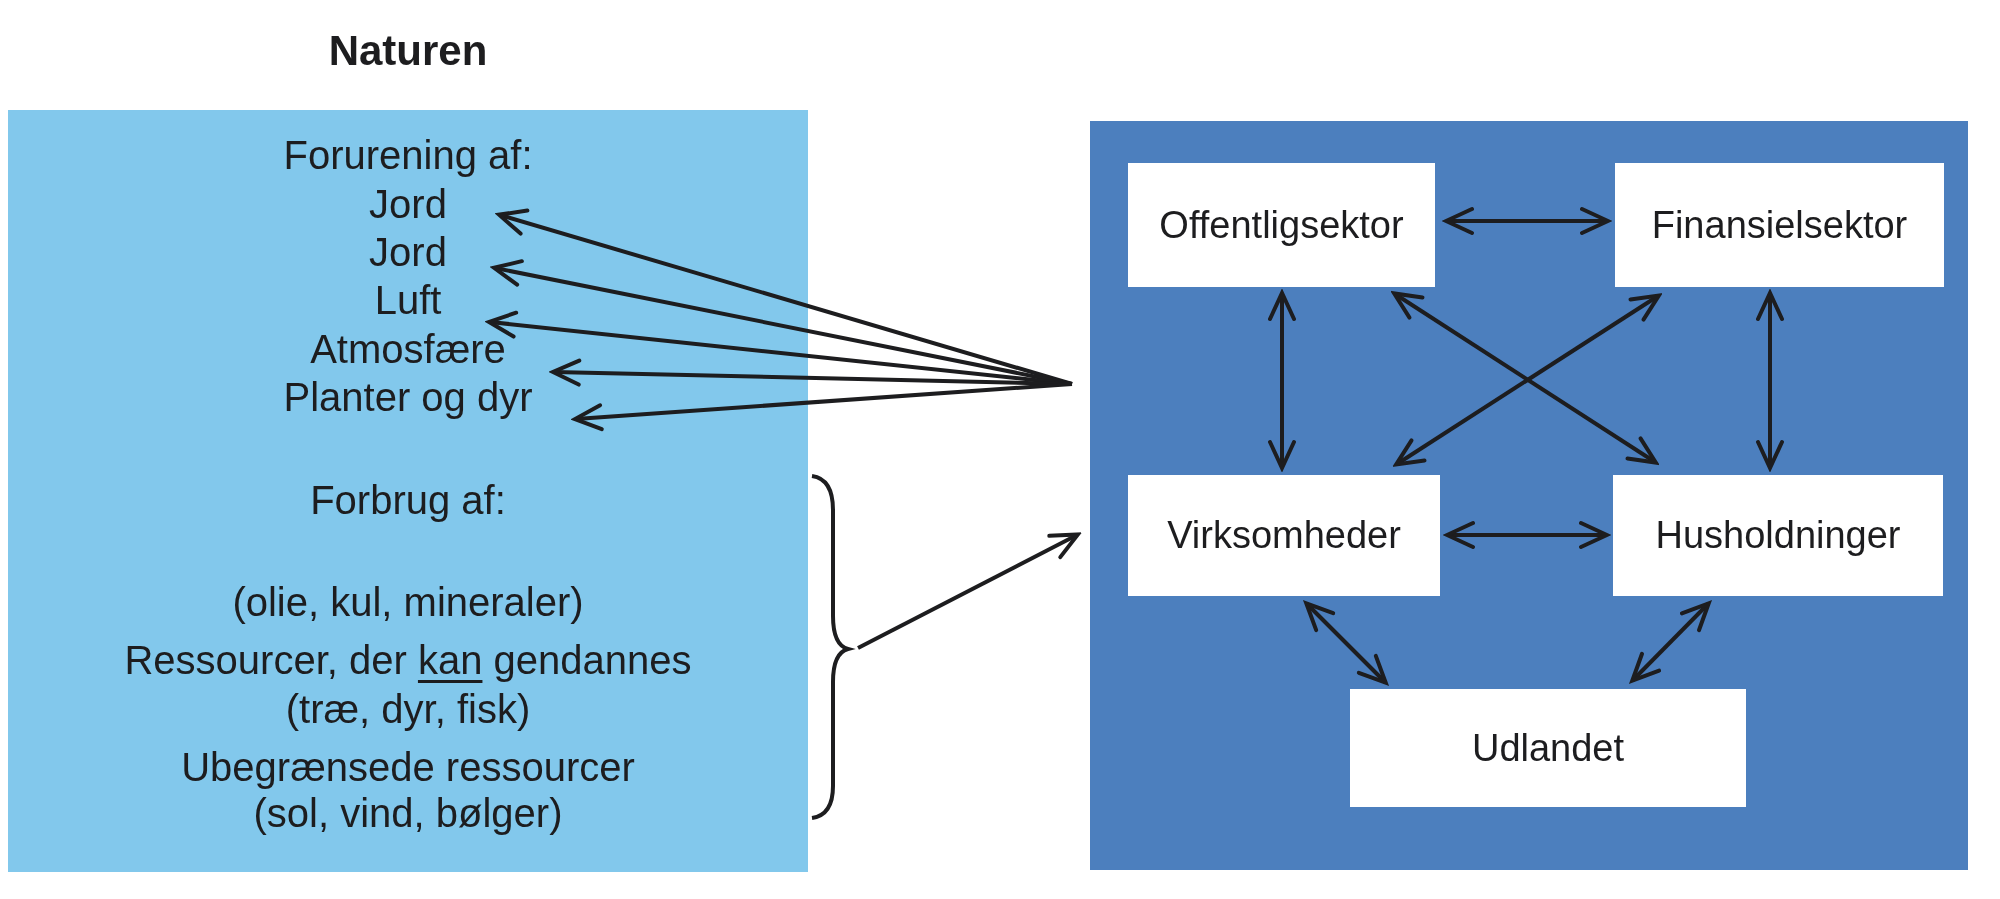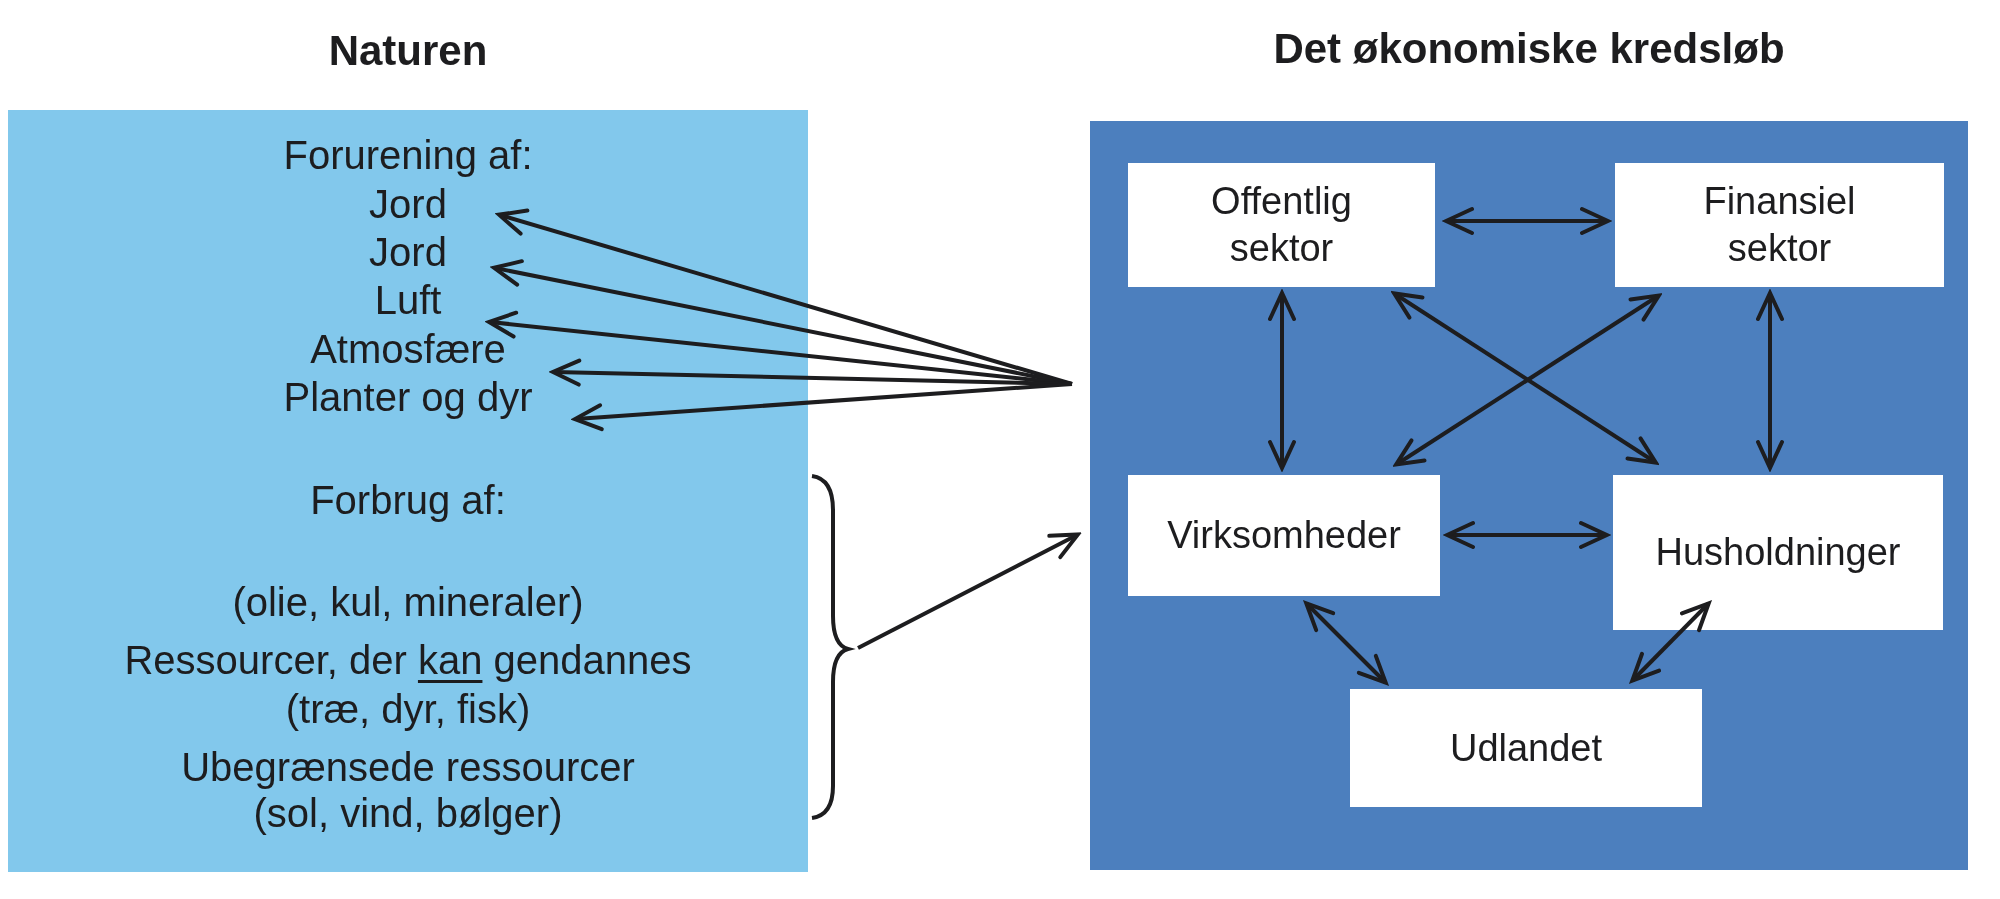--- a/index.html
+++ b/index.html
@@ -25,38 +25,37 @@
     position:absolute;left:8px;width:800px;height:48px;line-height:48px;
     font-size:40px;text-align:center;white-space:nowrap;
   }
   .tline .u{
     text-decoration:underline;
     text-decoration-thickness:3px;
     text-underline-offset:6px;
   }
   .node{
     position:absolute;background:#ffffff;
-    display:flex;flex-direction:column;align-items:center;justify-content:center;
+    display:flex;flex-direction:row;align-items:center;justify-content:center;
     font-size:38px;line-height:47px;text-align:center;color:#1d1d1f;
   }
   .node.offentlig{left:1128px;top:151px;width:307px;height:124px;}
   .node.finansiel{left:1615px;top:151px;width:329px;height:124px;text-align:center;}
   .node.virksomheder{left:1128px;top:463px;width:312px;height:121px;}
-  .node.husholdninger{left:1613px;top:463px;width:330px;height:155px;text-align:center;}
-  .node.udlandet{left:1350px;top:677px;width:352px;height:118px;}
+  .node.husholdninger{left:1613px;top:463px;width:330px;height:121px;text-align:center;}
+  .node.udlandet{left:1350px;top:677px;width:396px;height:118px;}
   svg.overlay{position:absolute;left:0;top:0;width:2000px;height:899px;pointer-events:none;}
   svg .ln{stroke:#1d1d1f;stroke-width:4;fill:none;}
 </style>
 </head>
 <body>
 
 <div class="canvas">
 
   <div class="title nature-t">Naturen</div>
-  <div class="title economy-t">Det økonomiske kredsløb</div>
 
   <div class="panel nature"></div>
   <div class="panel economy"></div>
 
   <div class="tline" style="top:119px">Forurening af:</div>
   <div class="tline" style="top:168px">Jord</div>
   <div class="tline" style="top:216px">Jord</div>
   <div class="tline" style="top:264px">Luft</div>
   <div class="tline" style="top:313px">Atmosfære</div>
   <div class="tline" style="top:361px">Planter og dyr</div>

